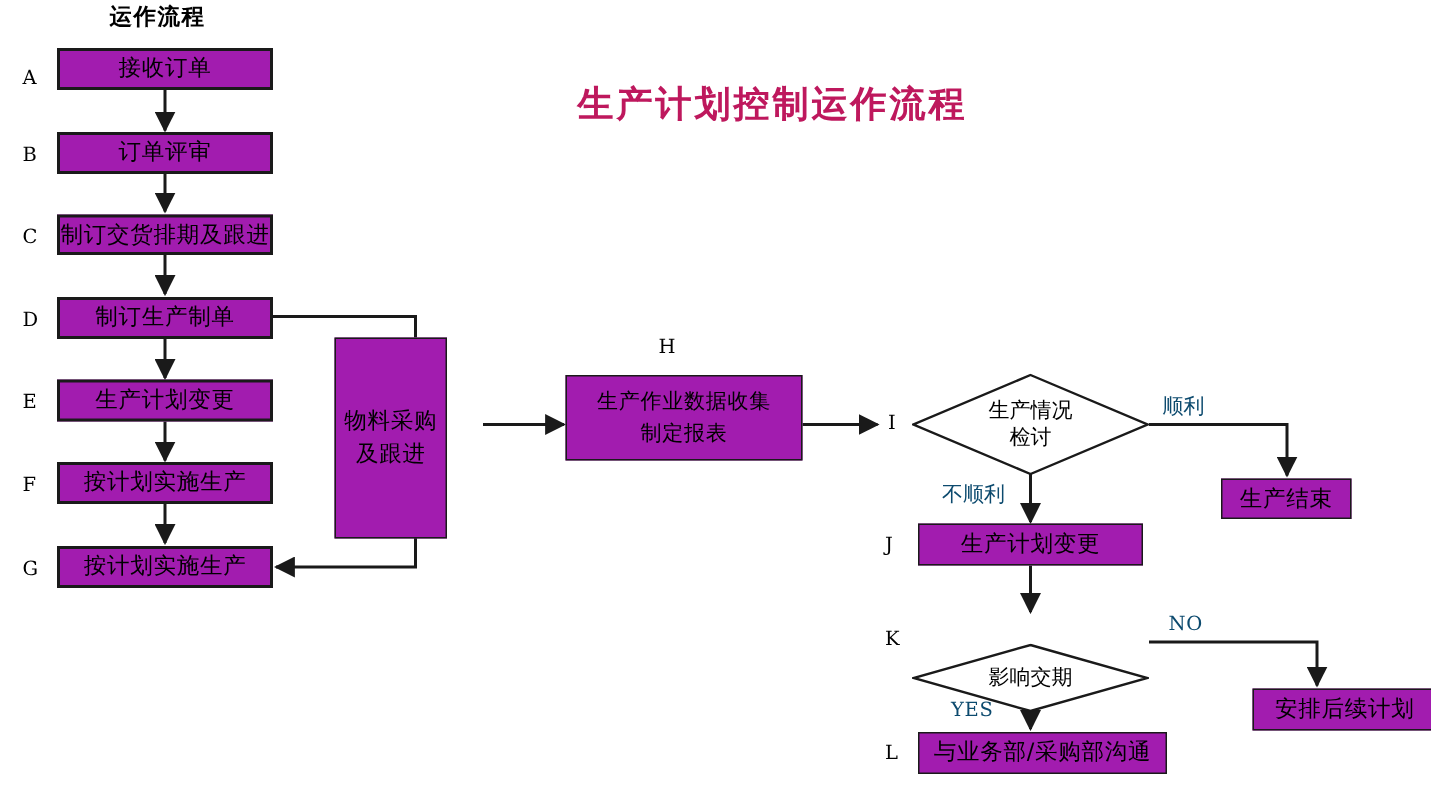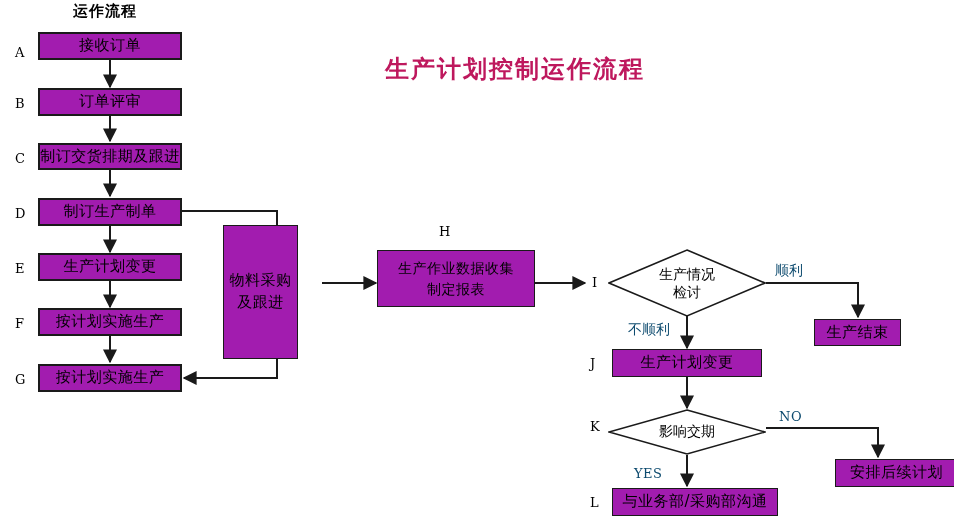--- a/index.html
+++ b/index.html
@@ -205,21 +205,21 @@
   <div class="box thin" style="left:814px; top:319px; width:87px; height:27px;">
     <span class="boxline">生产结束</span>
   </div>
 
   <div class="steplabel" style="left:590px; top:356px;">J</div>
   <div class="box thin" style="left:612px; top:349px; width:150px; height:28px;">
     <span class="boxline">生产计划变更</span>
   </div>
 
   <div class="steplabel" style="left:590px; top:419px;">K</div>
-  <div class="diamond-wrap" style="left:608px; top:409px; width:158px; height:46px;font-family:Liberation Serif, serif;">
+  <div class="diamond-wrap" style="left:608px; top:429px; width:158px; height:46px;">
     <svg width="158" height="46" viewBox="0 0 158 46" xmlns="http://www.w3.org/2000/svg">
       <polygon points="79,1 157,23 79,45 1,23" fill="#ffffff" stroke="#1a1a1a" stroke-width="1.6"></polygon>
     </svg>
     <div class="diamond-text">
       <span class="boxline">影响交期</span>
     </div>
   </div>
   <div class="edgelabel latin" style="left:779px; top:409px;">NO</div>
   <div class="edgelabel latin" style="left:634px; top:466px;">YES</div>
 

